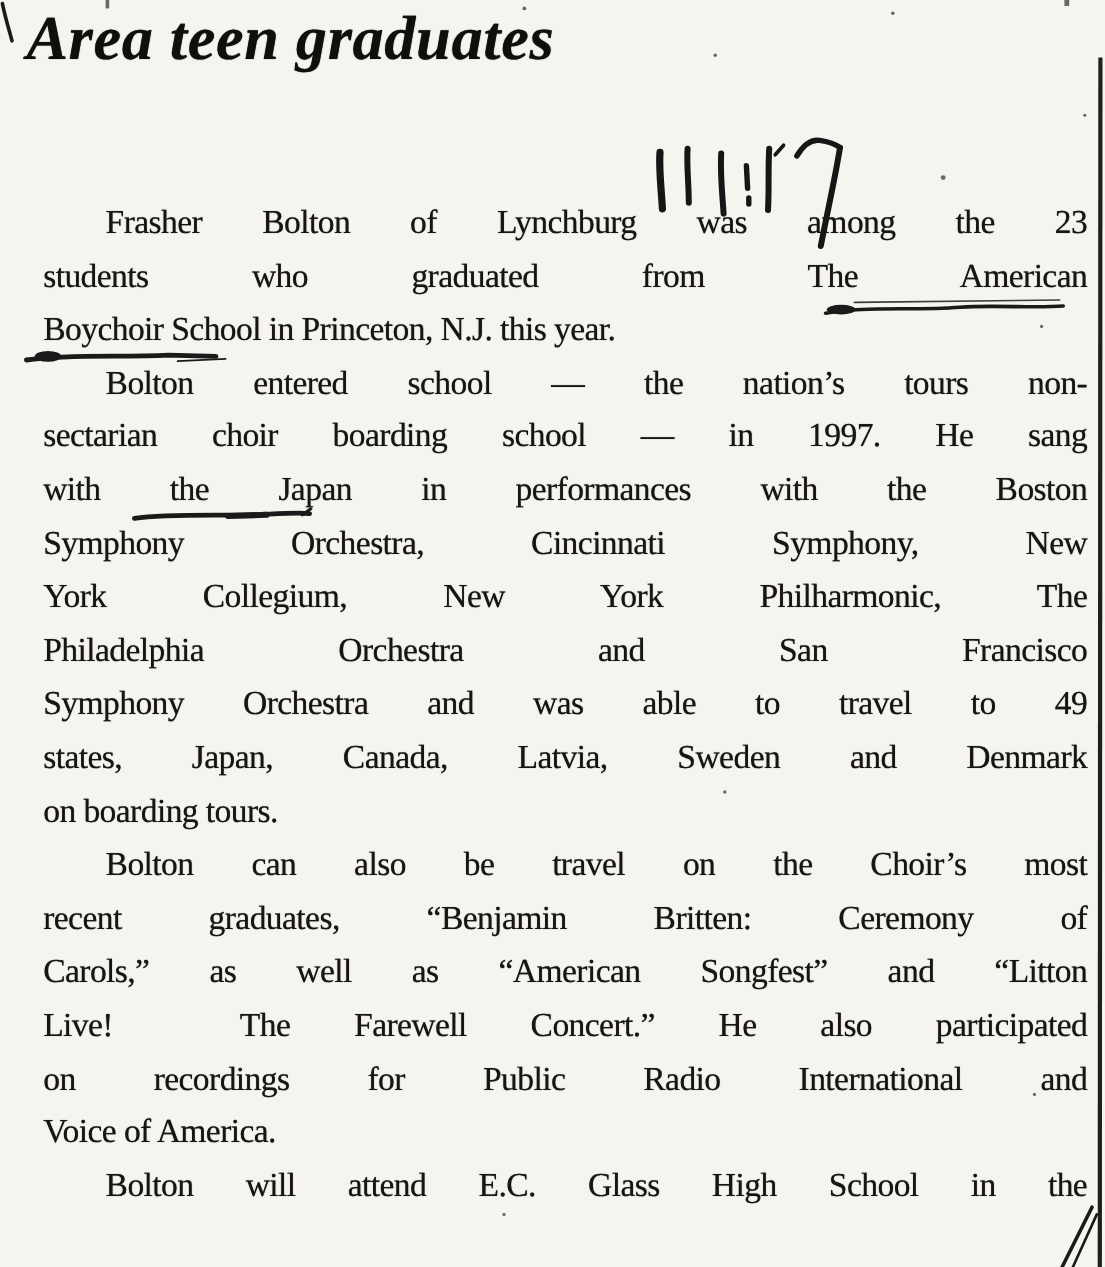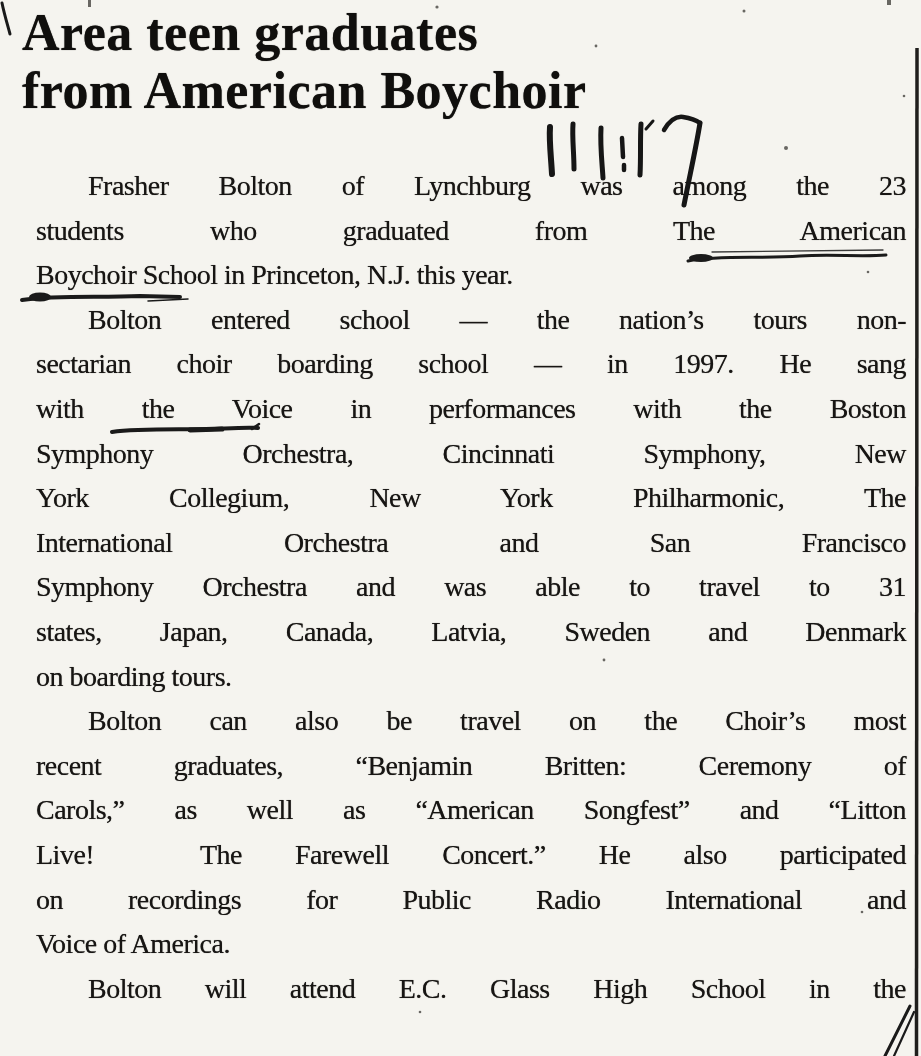--- a/index.html
+++ b/index.html
@@ -9,20 +9,21 @@
     background:#f5f4ef;
     overflow:hidden;
     font-family:"Liberation Serif", serif;
     color:#171513;
   }
   .headline{
     position:absolute;left:22px;top:4px;width:860px;
     font-size:52px;font-weight:bold;line-height:58px;
     letter-spacing:0.5px;color:#100f0d;
     text-shadow:0 0 0.8px rgba(16,15,13,0.8);
+    font-style:italic;
   }
   .bodytext{
     position:absolute;left:20px;top:164px;width:870px;
     font-size:28px;letter-spacing:-0.5px;
     text-shadow:0 0 0.7px rgba(23,21,19,0.75);
     margin-left:16px;
   }
   .ln{
     height:44.6px;line-height:44.6px;
     text-align:justify;text-align-last:justify;
@@ -33,36 +34,35 @@
   .ln.ind{padding-left:52px;}
   svg.overlay{position:absolute;left:0;top:0;pointer-events:none;}
 </style>
 </head>
 <body>
 
 <div class="page">
 
   <div class="headline">
     <div>Area teen graduates</div>
-    <div>from American Boychoir</div>
   </div>
 
   <div class="bodytext">
 
     <div class="ln ind">Frasher Bolton of Lynchburg was among the 23</div>
     <div class="ln">students who graduated from The American</div>
     <div class="ln end">Boychoir School in Princeton, N.J. this year.</div>
 
     <div class="ln ind">Bolton entered school — the nation’s tours non-</div>
     <div class="ln">sectarian choir boarding school — in 1997. He sang</div>
-    <div class="ln">with the Voice in performances with the Boston</div>
+    <div class="ln">with the Japan in performances with the Boston</div>
     <div class="ln">Symphony Orchestra, Cincinnati Symphony, New</div>
     <div class="ln">York Collegium, New York Philharmonic, The</div>
-    <div class="ln">International Orchestra and San Francisco</div>
-    <div class="ln">Symphony Orchestra and was able to travel to 31</div>
+    <div class="ln">Philadelphia Orchestra and San Francisco</div>
+    <div class="ln">Symphony Orchestra and was able to travel to 49</div>
     <div class="ln">states, Japan, Canada, Latvia, Sweden and Denmark</div>
     <div class="ln end">on boarding tours.</div>
 
     <div class="ln ind">Bolton can also be travel on the Choir’s most</div>
     <div class="ln">recent graduates, “Benjamin Britten: Ceremony of</div>
     <div class="ln">Carols,” as well as “American Songfest” and “Litton</div>
     <div class="ln">Live!&nbsp; The Farewell Concert.” He also participated</div>
     <div class="ln">on recordings for Public Radio International and</div>
     <div class="ln end">Voice of America.</div>
 

